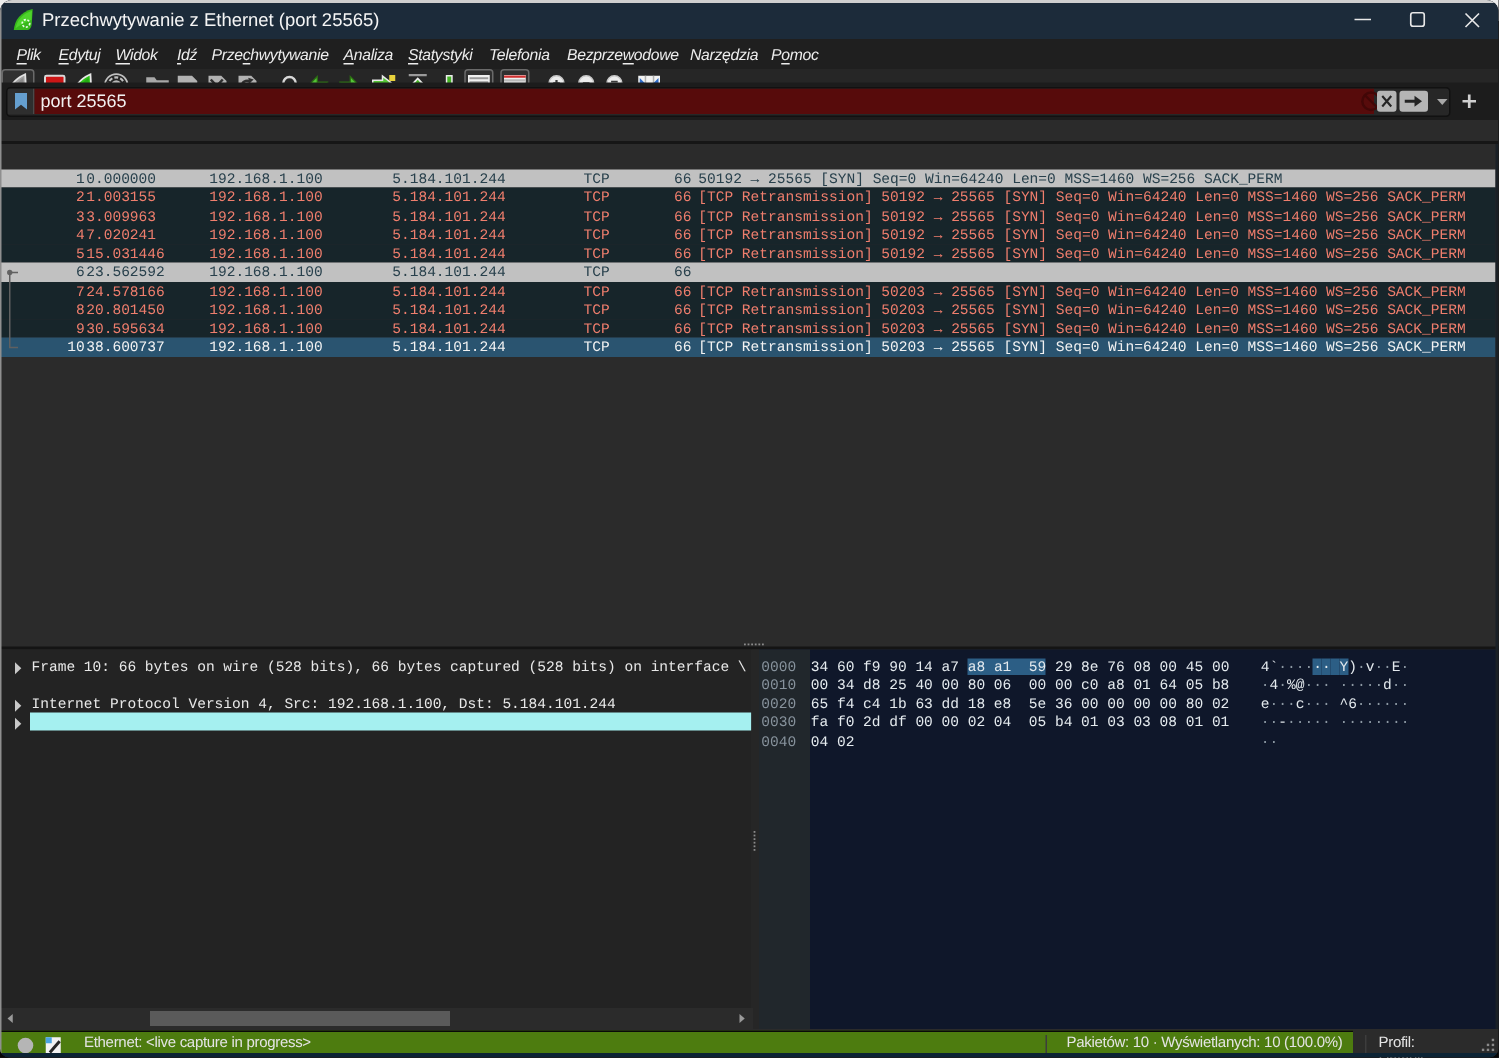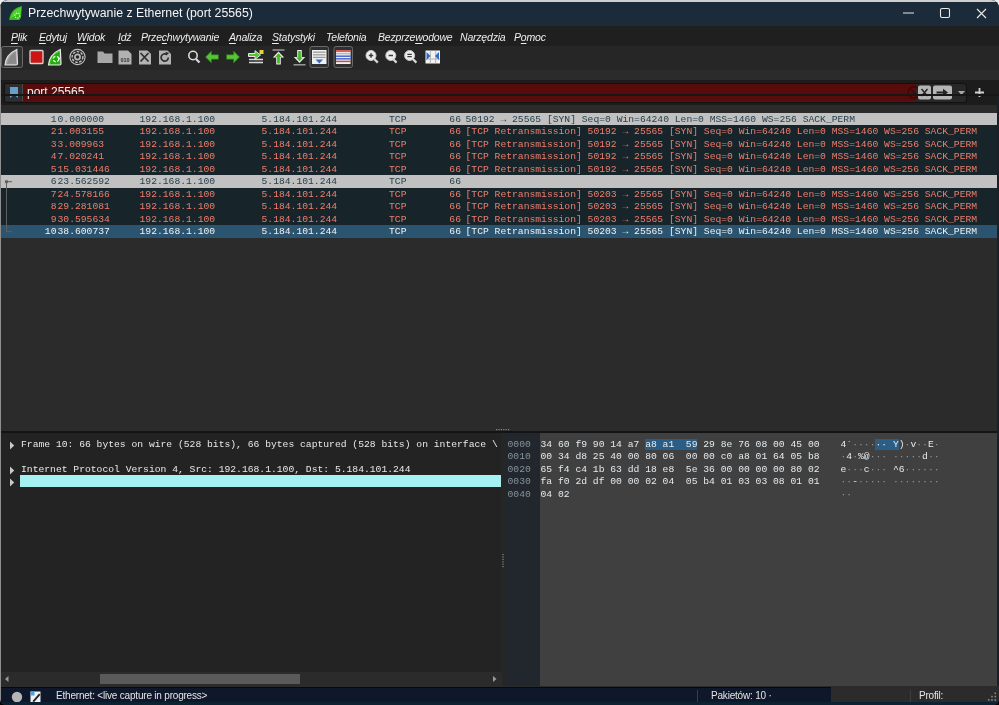--- a/index.html
+++ b/index.html
@@ -16,21 +16,21 @@
 
 #titlebar { left:0; top:0; width:999px; height:26px; background:#1c2b3a; }
 #title { left:28px; top:5.5px; font-size:12.3px; color:#f5f5f5; }
 
 #menubar { left:0; top:26px; width:999px; height:20px; background:#1f1f1f; }
 .mi { position:absolute; top:4.5px; font-size:10.5px; letter-spacing:-0.2px; color:#ededed;font-style:italic; }
 .mi u { text-decoration:underline; text-underline-offset:1.5px; }
 
 #toolbar { left:0; top:46px; width:999px; height:24px; background:#262626; }
 
-#filterbar { left:0; top:80px; width:999px; height:25px; background:#1c1c1c; }
+#filterbar { left:0; top:55px; width:999px; height:25px; background:#1c1c1c; }
 #ffield { position:absolute; left:4px; top:3px; width:963px; height:19.5px; background:#272727; border:1px solid #111; border-radius:3px; overflow:hidden; }
 #fbook { position:absolute; left:0; top:0; width:18px; height:17px; background:#2e2e2e; border-right:1px solid #4a4a4a; }
 #fred { position:absolute; left:18px; top:0; width:893px; height:17px; background:#570b0b; color:#f2f2f2; font-size:12px; padding:1px 0 0 4px; }
 
 #plheader { left:0; top:96px; width:999px; height:16px; background:linear-gradient(#424242,#383838); color:#ececec; font-size:10.3px; letter-spacing:-0.1px; }
 #plheader span { position:absolute; top:3px; }
 .hsep { position:absolute; top:1px; width:1px; height:14px; background:#5c5c5c; }
 
 .prow { position:absolute; left:0; width:997px; height:12.5px; }
 .prow span { position:absolute; top:1.2px; }
@@ -43,32 +43,32 @@
 .c-dst { left:261.5px; }
 .c-pro { left:389px; }
 .c-len { left:400px; width:61px; text-align:right; }
 .c-inf { left:465.5px; }
 
 #details { left:0; top:433px; width:501px; height:239px; background:#232323; overflow:hidden; }
 .drow { position:absolute; left:0; width:501px; height:12.5px; color:#e8e8e8; }
 .drow .txt { position:absolute; left:21px; top:0.5px; }
 #dsel { position:absolute; left:20px; top:41.5px; width:481px; height:12.7px; background:#a5f0f0; }
 
-#hex { left:506px; top:433px; width:493px; height:253px; background:#404040; }
+#hex { left:506px; top:433px; width:493px; height:253px; background:#0f172a; }
 #hexband { position:absolute; left:0; top:0; width:34px; height:253px; background:#21272c; }
 .hexoff { position:absolute; left:1.5px; color:#87929c; }
 .hexb { position:absolute; left:34.5px; color:#e4eaee; }
 .hexa { position:absolute; left:334.5px; color:#e4eaee; }
 .dim { color:#8d99a4; }
 
 #vsplit { left:501px; top:433px; width:5px; height:253px; background:#262626; }
 
 #hscroll { left:0; top:672px; width:502px; height:14px; background:#2b2b2b; }
 
-#statusbar { left:0; top:687px; width:831px; height:15px; background:#0f172a; border-top:1px solid #090909; color:#e4e4e4; font-size:10px; letter-spacing:-0.2px; }
+#statusbar { left:0; top:687px; width:902px; height:15px; background:#4d7c0f; border-top:1px solid #090909; color:#e4e4e4; font-size:10px; letter-spacing:-0.2px; }
 .ssep { position:absolute; top:2px; width:1px; height:13px; background:#3d3d3d; }
 </style>
 </head>
 <body>
 <div id="topback"></div>
 <div id="win">
   <div class="abs" id="edgeL"></div>
     <div class="abs" id="edgeT"></div>
     <div class="abs" id="edgeB"></div>
     <div class="abs" id="edgeR"></div>
@@ -199,21 +199,21 @@
   <div class="abs" style="left:0;top:94px;width:999px;height:2px;background:#161616"></div>
   <div class="abs" style="left:0;top:431px;width:999px;height:2px;background:#141414"></div>
   <div class="abs" id="plrows" style="left:0;top:112.8px;width:999px;height:126px">
     <div class="prow mono r-grey" style="top:0.0px"><span class="c-num">1</span><span class="c-time">0.000000</span><span class="c-src">192.168.1.100</span><span class="c-dst">5.184.101.244</span><span class="c-pro">TCP</span><span class="c-len">66</span><span class="c-inf">50192 → 25565 [SYN] Seq=0 Win=64240 Len=0 MSS=1460 WS=256 SACK_PERM</span></div>
     <div class="prow mono r-bad" style="top:12.5px"><span class="c-num">2</span><span class="c-time">1.003155</span><span class="c-src">192.168.1.100</span><span class="c-dst">5.184.101.244</span><span class="c-pro">TCP</span><span class="c-len">66</span><span class="c-inf">[TCP Retransmission] 50192 → 25565 [SYN] Seq=0 Win=64240 Len=0 MSS=1460 WS=256 SACK_PERM</span></div>
     <div class="prow mono r-bad" style="top:25.0px"><span class="c-num">3</span><span class="c-time">3.009963</span><span class="c-src">192.168.1.100</span><span class="c-dst">5.184.101.244</span><span class="c-pro">TCP</span><span class="c-len">66</span><span class="c-inf">[TCP Retransmission] 50192 → 25565 [SYN] Seq=0 Win=64240 Len=0 MSS=1460 WS=256 SACK_PERM</span></div>
     <div class="prow mono r-bad" style="top:37.5px"><span class="c-num">4</span><span class="c-time">7.020241</span><span class="c-src">192.168.1.100</span><span class="c-dst">5.184.101.244</span><span class="c-pro">TCP</span><span class="c-len">66</span><span class="c-inf">[TCP Retransmission] 50192 → 25565 [SYN] Seq=0 Win=64240 Len=0 MSS=1460 WS=256 SACK_PERM</span></div>
     <div class="prow mono r-bad" style="top:50.0px"><span class="c-num">5</span><span class="c-time">15.031446</span><span class="c-src">192.168.1.100</span><span class="c-dst">5.184.101.244</span><span class="c-pro">TCP</span><span class="c-len">66</span><span class="c-inf">[TCP Retransmission] 50192 → 25565 [SYN] Seq=0 Win=64240 Len=0 MSS=1460 WS=256 SACK_PERM</span></div>
     <div class="prow mono r-grey" style="top:62.5px"><span class="c-num">6</span><span class="c-time">23.562592</span><span class="c-src">192.168.1.100</span><span class="c-dst">5.184.101.244</span><span class="c-pro">TCP</span><span class="c-len">66</span></div>
     <div class="prow mono r-bad" style="top:75.0px"><span class="c-num">7</span><span class="c-time">24.578166</span><span class="c-src">192.168.1.100</span><span class="c-dst">5.184.101.244</span><span class="c-pro">TCP</span><span class="c-len">66</span><span class="c-inf">[TCP Retransmission] 50203 → 25565 [SYN] Seq=0 Win=64240 Len=0 MSS=1460 WS=256 SACK_PERM</span></div>
-    <div class="prow mono r-bad" style="top:87.5px"><span class="c-num">8</span><span class="c-time">29.281081</span><span class="c-src">192.168.1.100</span><span class="c-dst">5.184.101.244</span><span class="c-pro">TCP</span><span class="c-len">66</span><span class="c-inf">[TCP Retransmission] 50203 → 25565 [SYN] Seq=0 Win=64240 Len=0 MSS=1460 WS=256 SACK_PERM</span></div>
+    <div class="prow mono r-bad" style="top:87.5px"><span class="c-num">8</span><span class="c-time">20.801450</span><span class="c-src">192.168.1.100</span><span class="c-dst">5.184.101.244</span><span class="c-pro">TCP</span><span class="c-len">66</span><span class="c-inf">[TCP Retransmission] 50203 → 25565 [SYN] Seq=0 Win=64240 Len=0 MSS=1460 WS=256 SACK_PERM</span></div>
     <div class="prow mono r-bad" style="top:100.0px"><span class="c-num">9</span><span class="c-time">30.595634</span><span class="c-src">192.168.1.100</span><span class="c-dst">5.184.101.244</span><span class="c-pro">TCP</span><span class="c-len">66</span><span class="c-inf">[TCP Retransmission] 50203 → 25565 [SYN] Seq=0 Win=64240 Len=0 MSS=1460 WS=256 SACK_PERM</span></div>
     <div class="prow mono r-sel" style="top:112.5px"><span class="c-num">10</span><span class="c-time">38.600737</span><span class="c-src">192.168.1.100</span><span class="c-dst">5.184.101.244</span><span class="c-pro">TCP</span><span class="c-len">66</span><span class="c-inf">[TCP Retransmission] 50203 → 25565 [SYN] Seq=0 Win=64240 Len=0 MSS=1460 WS=256 SACK_PERM</span></div>
   </div>
   <svg class="abs" style="left:0;top:175px" width="16" height="62" viewBox="0 0 16 62">
     <circle cx="6.5" cy="6.7" r="1.8" fill="#646464"></circle>
     <path d="M6.5 6.7 H12 M6.5 6.7 V56.7 H12" stroke="#606060" stroke-width="1" fill="none"></path>
   </svg>
   <div class="abs" id="details">
     <div id="dsel"></div>
     <div class="drow mono" style="top:5px"><svg style="position:absolute;left:9px;top:2.5px" width="6" height="9" viewBox="0 0 6 9">

